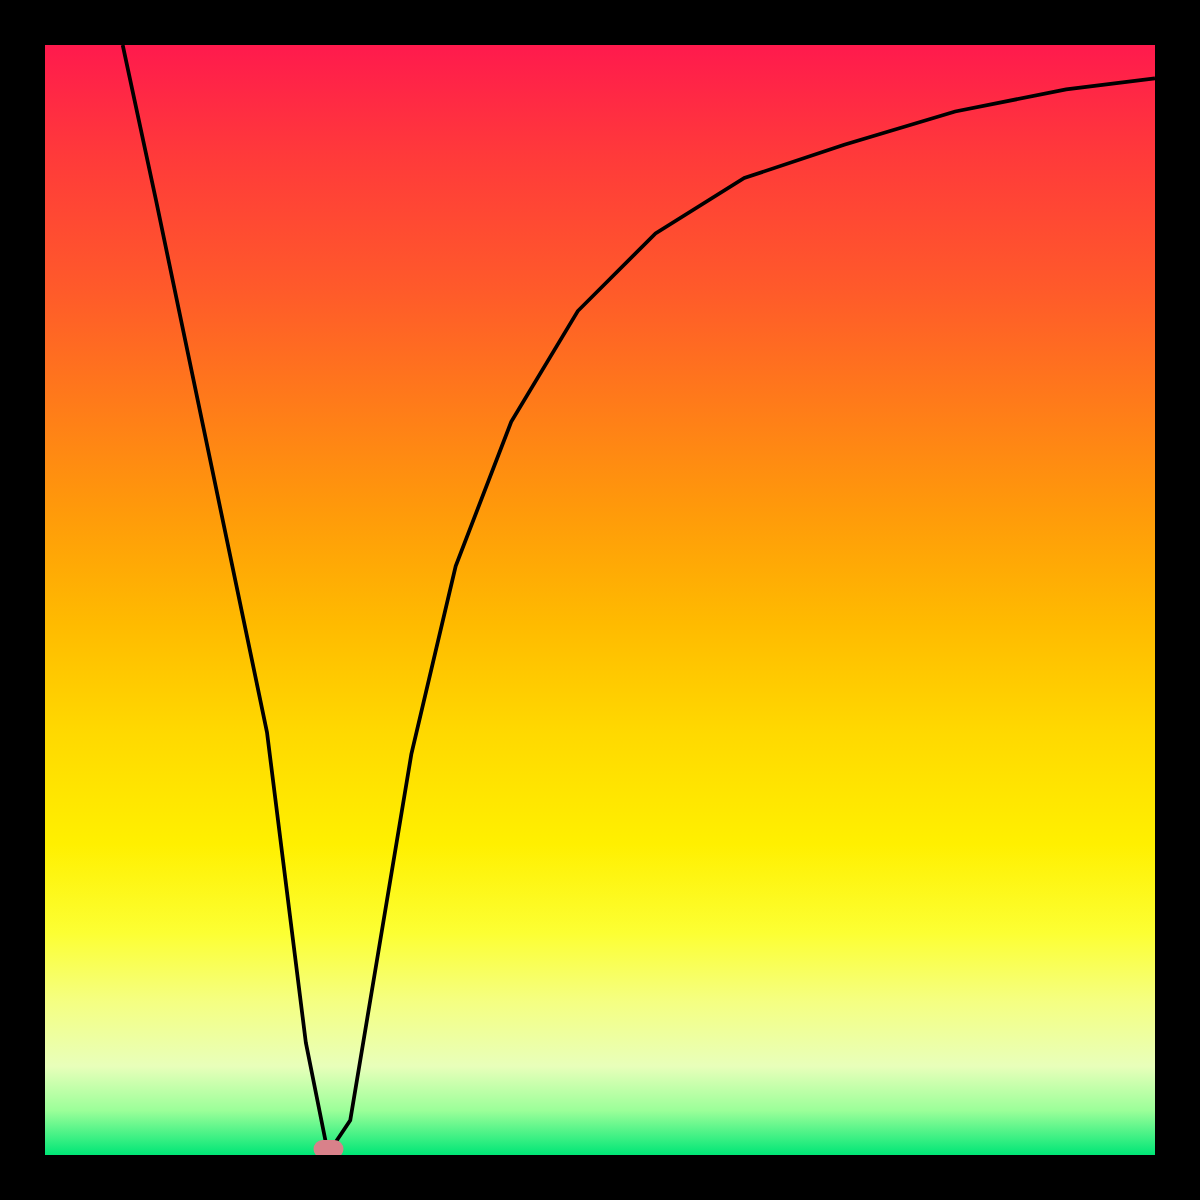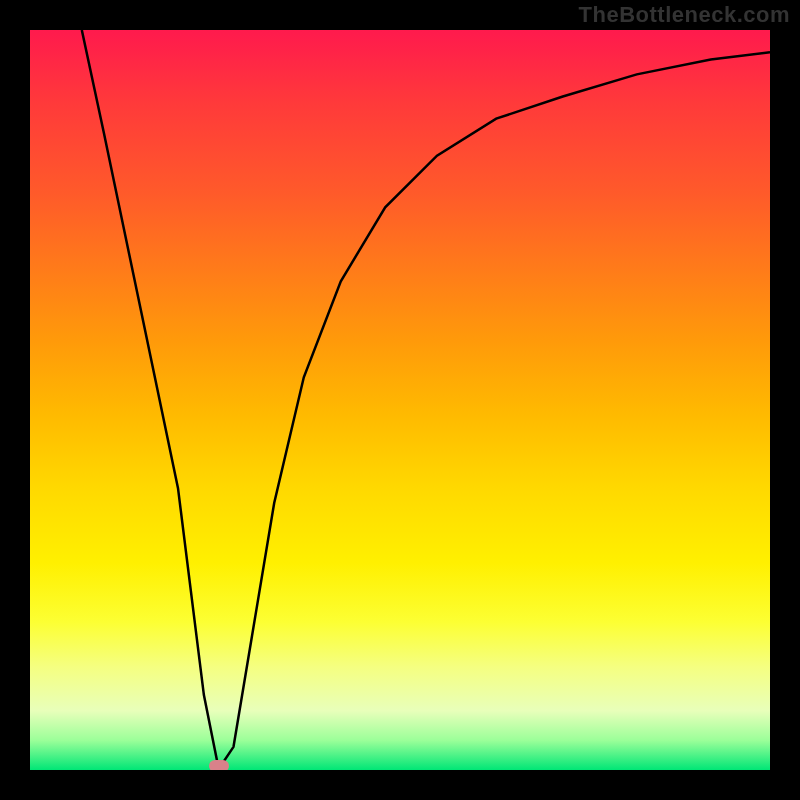--- a/index.html
+++ b/index.html
@@ -65,21 +65,20 @@
   svg.curve {
     position: absolute;
     inset: 0;
     z-index: 5;
   }
 </style>
 </head>
 <body>
 
 <div class="frame">
-  <div class="watermark">TheBottleneck.com</div>
 
   <div class="plot-area">
     <div class="gradient-bg"></div>
 
     <svg class="curve" viewBox="0 0 740 740" preserveAspectRatio="none">
       <path id="curve-path" d="M51.80 0.00 L74.00 103.46 L111.00 280.82 L148.00 458.18 L173.90 665.10 L188.70 739.00 L203.50 716.83 L222.00 605.98 L244.20 472.96 L273.80 347.33 L310.80 251.26 L355.20 177.36 L407.00 125.63 L466.20 88.68 L532.80 66.51 L606.80 44.34 L680.80 29.56 L740.00 22.17" fill="none" stroke="#000" stroke-width="2.5"></path>
     </svg>
 
     <div id="marker" class="marker" style="left: 188.7px; top: 736px; background: rgb(217, 129, 138);"></div>
   </div>

